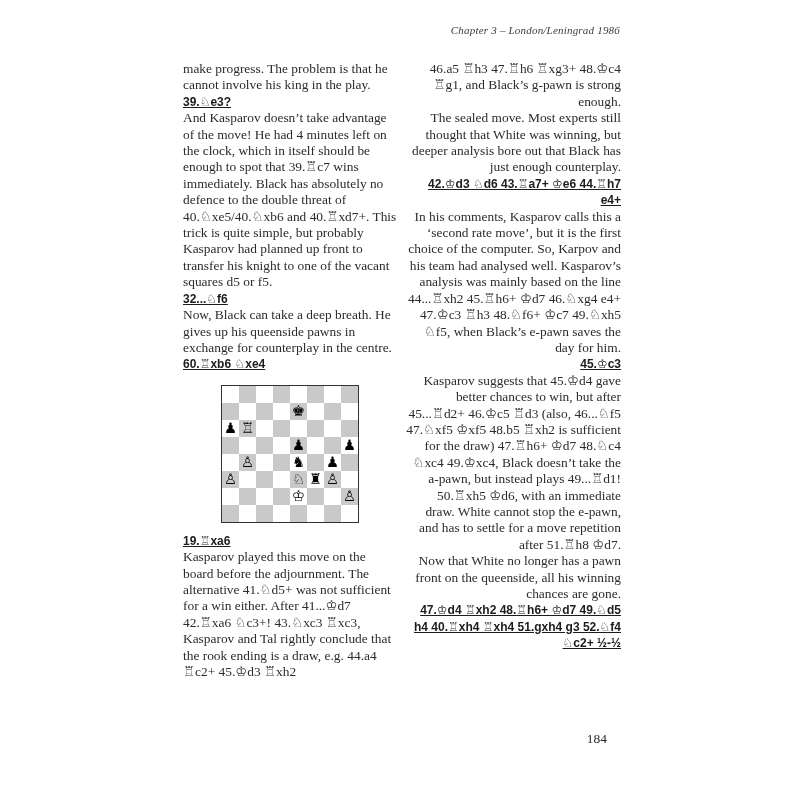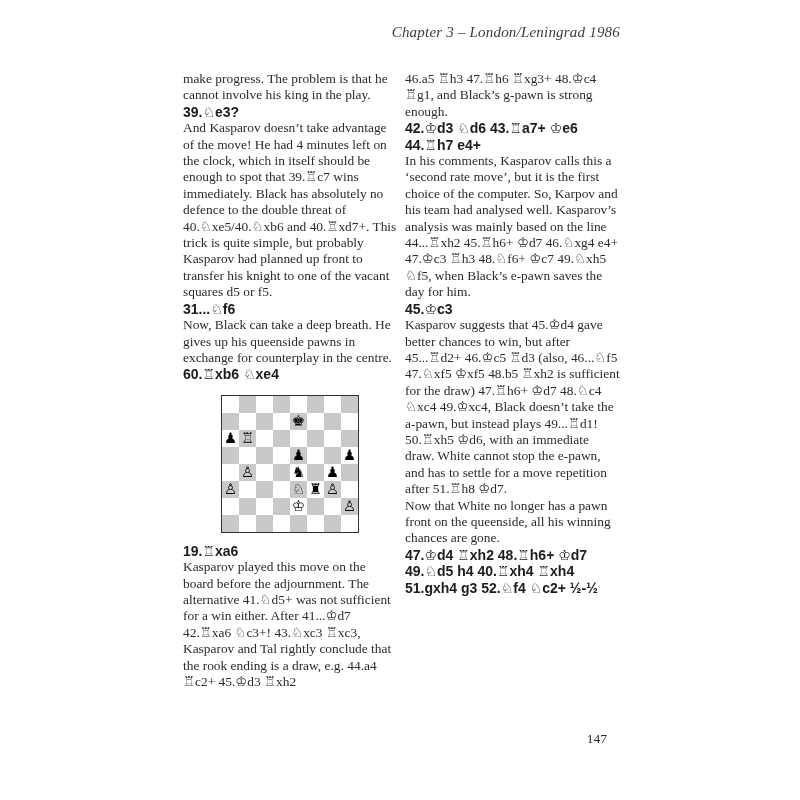--- a/index.html
+++ b/index.html
@@ -2,32 +2,32 @@
 <html><head>
 <meta charset="utf-8">
 <style>
   html,body{margin:0;padding:0;}
   body{
     width:800px;height:800px;position:relative;background:#ffffff;overflow:hidden;
     font-family:"Liberation Serif","DejaVu Serif","DejaVu Sans",serif;
   }
   .page-header{
     position:absolute;top:24px;right:180px;
-    font-style:italic;font-size:15px;color:#3b3b3b;letter-spacing:.2px;
+    font-style:italic;font-size:11px;color:#3b3b3b;letter-spacing:.2px;
   }
   .col{
-    position:absolute;top:71px;
+    position:absolute;top:61px;
     font-size:13.4px;line-height:16.4px;color:#2b2b2b;
   }
   .col-left{left:183px;width:214px;}
-  .col-right{left:405px;width:216px;}
+  .col-right{left:405px;width:216px;text-align:right;}
   .body-para{margin:0;}
   .move{
     font-family:"Liberation Sans","DejaVu Sans",sans-serif;
-    font-weight:700;font-size:14px;line-height:16.4px;color:#1c1c1c;
+    font-weight:700;font-size:12px;line-height:16.4px;color:#1c1c1c;text-decoration:underline;
   }
   .board-wrap{
     width:136px;margin:12px auto 10px;
     border:1px solid #333;box-sizing:content-box;
   }
   .board{display:grid;grid-template-columns:repeat(8,17px);grid-auto-rows:17px;}
   .sq{
     display:flex;align-items:center;justify-content:center;
     font-family:"DejaVu Sans",sans-serif;font-size:14.5px;line-height:1;color:#000;
   }
@@ -38,21 +38,21 @@
 </style>
 </head>
 <body>
 
 <div class="page-header">Chapter 3 – London/Leningrad 1986</div>
 
 <div class="col col-left">
     <div class="body-para">make progress. The problem is that he cannot involve his king in the play.</div>
     <div class="move">39.♘e3?</div>
     <div class="body-para">And Kasparov doesn’t take advantage of the move! He had 4 minutes left on the clock, which in itself should be enough to spot that 39.♖c7 wins immediately. Black has absolutely no defence to the double threat of 40.♘xe5/40.♘xb6 and 40.♖xd7+. This trick is quite simple, but probably Kasparov had planned up front to transfer his knight to one of the vacant squares d5 or f5.</div>
-    <div class="move">31...♘f6</div>
+    <div class="move">32...♘f6</div>
     <div class="body-para">Now, Black can take a deep breath. He gives up his queenside pawns in exchange for counterplay in the centre.</div>
     <div class="move">60.♖xb6 ♘xe4</div>
     <div class="board-wrap" style="border-color: rgb(51, 51, 51);">
       <div class="board">
         <div class="sq" style="background: rgb(255, 255, 255);"></div>
         <div class="sq" style="background: rgb(201, 201, 201);"></div>
         <div class="sq" style="background: rgb(255, 255, 255);"></div>
         <div class="sq" style="background: rgb(201, 201, 201);"></div>
         <div class="sq" style="background: rgb(255, 255, 255);"></div>
         <div class="sq" style="background: rgb(201, 201, 201);"></div>
@@ -143,21 +143,22 @@
         <div class="sq" style="background: rgb(201, 201, 201);"></div>
         <div class="sq" style="background: rgb(255, 255, 255);"></div>
       </div>
     </div>
     <div class="move">19.♖xa6</div>
     <div class="body-para">Kasparov played this move on the board before the adjournment. The alternative 41.♘d5+ was not sufficient for a win either. After 41...♔d7 42.♖xa6 ♘c3+! 43.♘xc3 ♖xc3, Kasparov and Tal rightly conclude that the rook ending is a draw, e.g. 44.a4 ♖c2+ 45.♔d3 ♖xh2</div>
   </div>
 
 <div class="col col-right">
     <div class="body-para">46.a5 ♖h3 47.♖h6 ♖xg3+ 48.♔c4 ♖g1, and Black’s g-pawn is strong enough.</div>
+    <div class="body-para">The sealed move. Most experts still thought that White was winning, but deeper analysis bore out that Black has just enough counterplay.</div>
     <div class="move">42.♔d3 ♘d6 43.♖a7+ ♔e6 44.♖h7 e4+</div>
     <div class="body-para">In his comments, Kasparov calls this a ‘second rate move’, but it is the first choice of the computer. So, Karpov and his team had analysed well. Kasparov’s analysis was mainly based on the line 44...♖xh2 45.♖h6+ ♔d7 46.♘xg4 e4+ 47.♔c3 ♖h3 48.♘f6+ ♔c7 49.♘xh5 ♘f5, when Black’s e-pawn saves the day for him.</div>
     <div class="move">45.♔c3</div>
     <div class="body-para">Kasparov suggests that 45.♔d4 gave better chances to win, but after 45...♖d2+ 46.♔c5 ♖d3 (also, 46...♘f5 47.♘xf5 ♔xf5 48.b5 ♖xh2 is sufficient for the draw) 47.♖h6+ ♔d7 48.♘c4 ♘xc4 49.♔xc4, Black doesn’t take the a-pawn, but instead plays 49...♖d1! 50.♖xh5 ♔d6, with an immediate draw. White cannot stop the e-pawn, and has to settle for a move repetition after 51.♖h8 ♔d7.</div>
     <div class="body-para">Now that White no longer has a pawn front on the queenside, all his winning chances are gone.</div>
     <div class="move">47.♔d4 ♖xh2 48.♖h6+ ♔d7 49.♘d5 h4 40.♖xh4 ♖xh4 51.gxh4 g3 52.♘f4 ♘c2+ ½-½</div>
   </div>
 
-<div class="page-number">147</div>
+<div class="page-number">184</div>
 
 </body></html>

